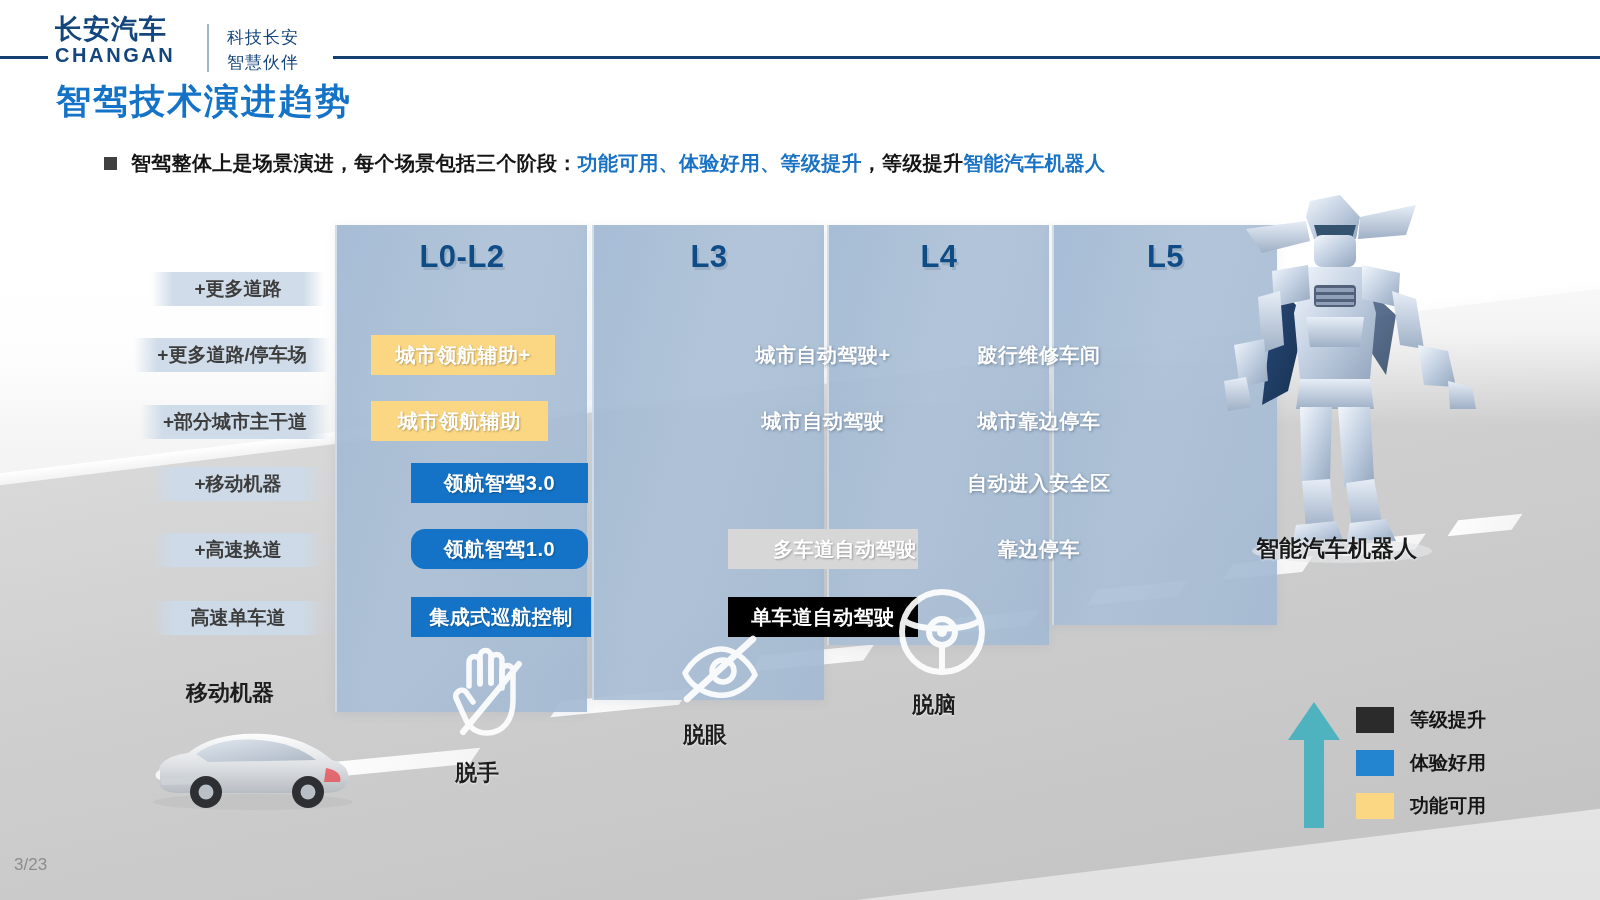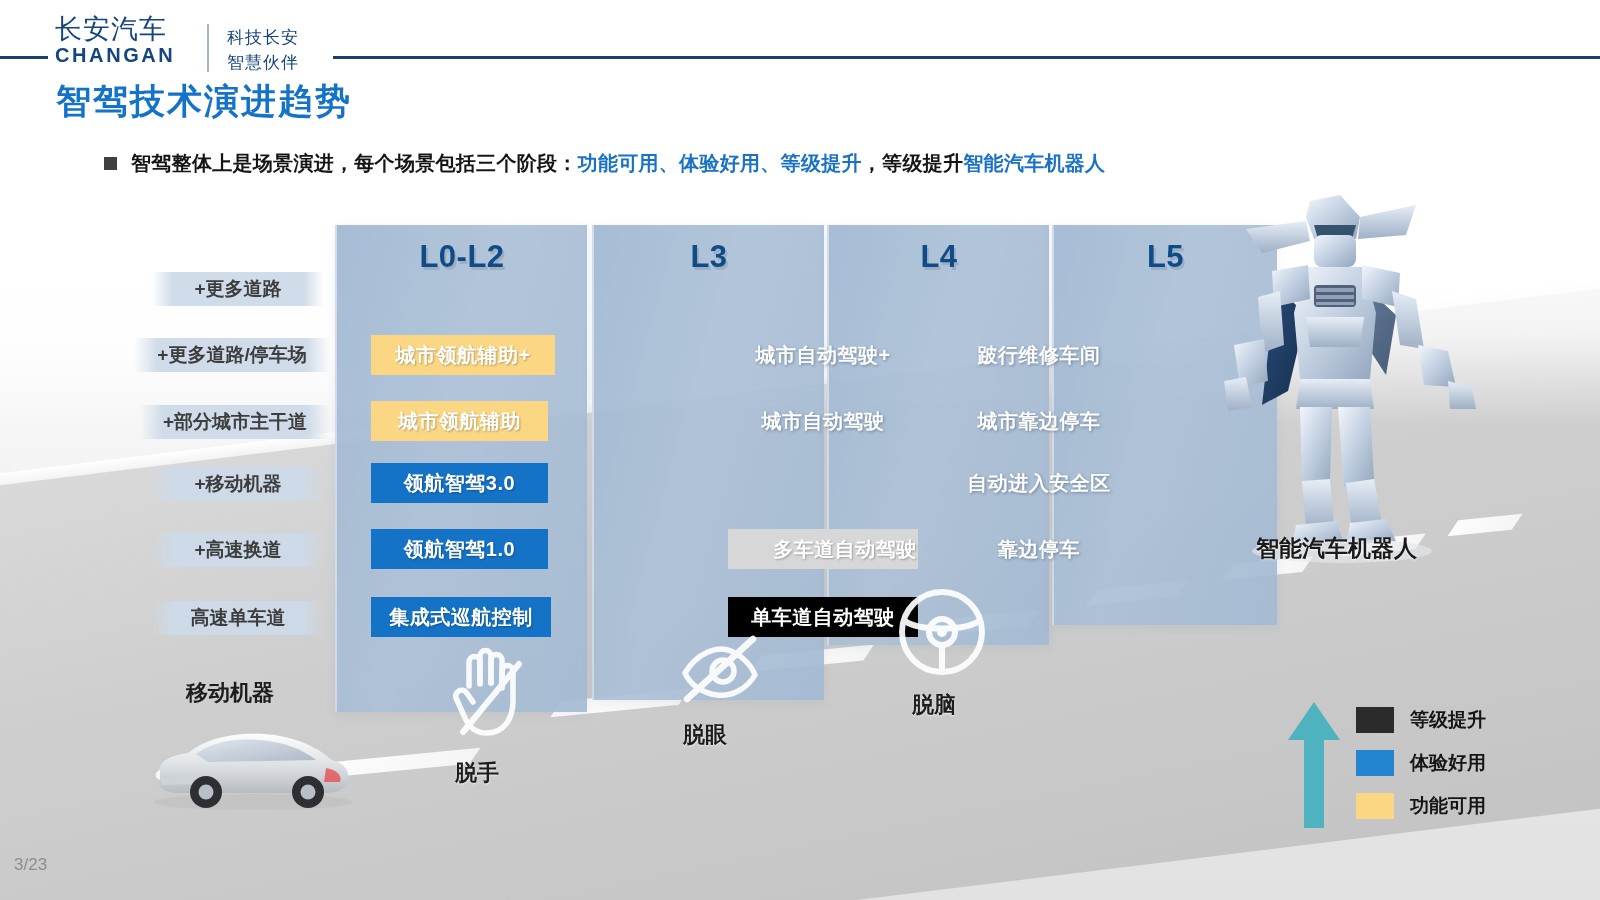--- a/index.html
+++ b/index.html
@@ -61,21 +61,21 @@
 
   
   .hdr-rule {
     position: absolute; height: 3px; background: #153f6e; top: 56px;
   }
   .hdr-rule.left  { left: 0;    width: 48px; }
   .hdr-rule.right { left: 333px; width: 1267px; }
   .logo-wrap { position: absolute; left: 55px; top: 14px; width: 270px; height: 62px; }
   .logo-cn {
     font-family: "Liberation Sans", sans-serif;
-    font-size: 27px; font-weight: 400; color: #14457c; letter-spacing: 1px;
+    font-size: 27px; font-weight: 700; color: #14457c; letter-spacing: 1px;
     line-height: 30px;
   }
   .logo-en {
     font-family: "Liberation Sans", sans-serif;
     font-size: 20px; font-weight: 700; color: #14457c; letter-spacing: 2.6px;
     line-height: 22px;
   }
   .logo-divider {
     position: absolute; left: 152px; top: 10px; width: 2px; height: 48px; background: #9fb6cc;
   }
@@ -126,21 +126,21 @@
   
   .chip {
     position: absolute;
     height: 40px; line-height: 40px;
     text-align: center;
     font-size: 20px; font-weight: 700; color: #ffffff;
     letter-spacing: .5px;
     text-shadow: 1px 1px 2px rgba(0,0,0,.28);
   }
   .chip.yellow { background: #fcd783; }
-  .chip.blue   { background: #1473c6; }
+  .chip.blue   { background: #1473c6; margin-left: 40px; }
   .chip.gray   { background: #d7d7d7; }
   .chip.black  { background: #000000; text-shadow: 1px 1px 2px rgba(0,0,0,.6); }
   .chip.plain  { background: transparent; text-shadow: 1px 1px 3px rgba(40,60,85,.45); }
 
   
   .stage-icon { position: absolute; opacity: .92; }
   .stage-label {
     position: absolute;
     font-size: 22px; font-weight: 700; color: #1d1d1d;
     text-shadow: 0 1px 2px rgba(255,255,255,.7);
@@ -236,21 +236,21 @@
   <div class="axis-label" style="left:140px; top:405px; width:190px;">+部分城市主干道</div>
   <div class="axis-label" style="left:152px; top:467px; width:172px;">+移动机器</div>
   <div class="axis-label" style="left:152px; top:533px; width:172px;">+高速换道</div>
   <div class="axis-label" style="left:152px; top:601px; width:172px;">高速单车道</div>
 
   <div class="mobile-label" style="left:186px; top:678px;">移动机器</div>
 
   <div class="chip yellow" style="left:371px; top:335px; width:184px;">城市领航辅助+</div>
   <div class="chip yellow" style="left:371px; top:401px; width:177px;">城市领航辅助</div>
   <div class="chip blue" style="left:371px; top:463px; width:177px;">领航智驾3.0</div>
-  <div class="chip blue" style="left:371px; top:529px; width:177px;">领航智驾1.0</div>
+  <div class="chip blue" style="left:371px; top:529px; width:177px;border-radius:14px;">领航智驾1.0</div>
   <div class="chip blue" style="left:371px; top:597px; width:180px;">集成式巡航控制</div>
 
   <div class="chip plain" style="left:728px; top:335px; width:190px;">城市自动驾驶+</div>
   <div class="chip plain" style="left:728px; top:401px; width:190px;">城市自动驾驶</div>
   <div class="chip gray" style="left:728px; top:529px; width:190px; color:#ffffff;padding-left:44px;">多车道自动驾驶</div>
   <div class="chip black" style="left:728px; top:597px; width:190px;">单车道自动驾驶</div>
 
   <div class="chip plain" style="left:950px; top:335px; width:178px;">跛行维修车间</div>
   <div class="chip plain" style="left:950px; top:401px; width:178px;">城市靠边停车</div>
   <div class="chip plain" style="left:950px; top:463px; width:178px;">自动进入安全区</div>

